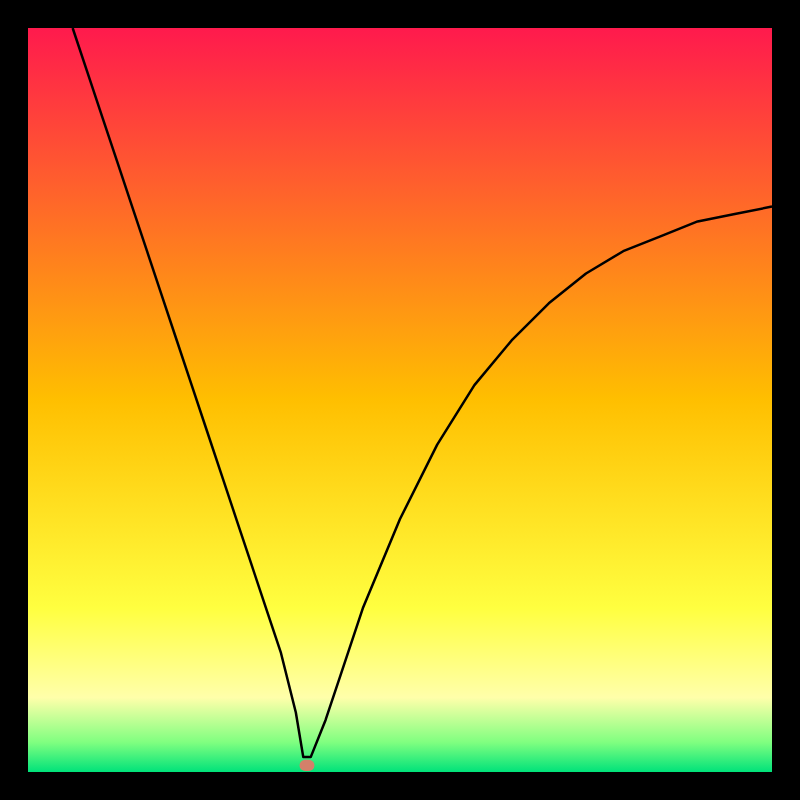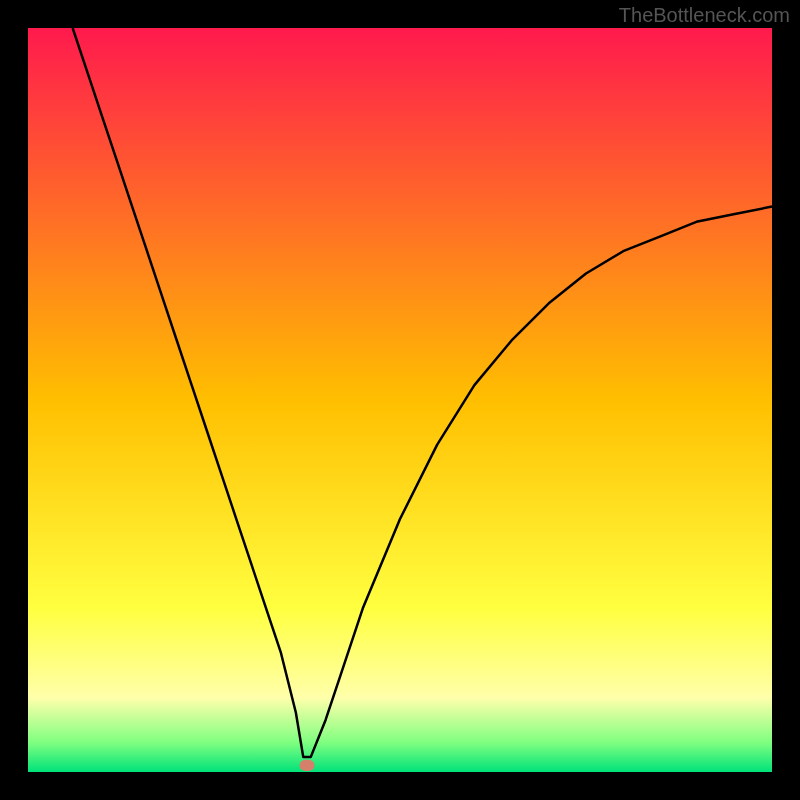--- a/index.html
+++ b/index.html
@@ -39,14 +39,13 @@
           <stop offset="90%" stop-color="#ffffaa"></stop>
           <stop offset="96%" stop-color="#80ff80"></stop>
           <stop offset="100%" stop-color="#00e27a"></stop>
         </linearGradient>
       </defs>
       <rect x="0" y="0" width="800" height="800" fill="#000"></rect>
       <rect x="28" y="28" width="744" height="744" fill="url(#bg-grad)"></rect>
       <path d="M72.64 28.00 L87.52 72.64 L102.40 117.28 L117.28 161.92 L132.16 206.56 L147.04 251.20 L161.92 295.84 L176.80 340.48 L191.68 385.12 L206.56 429.76 L221.44 474.40 L236.32 519.04 L251.20 563.68 L266.08 608.32 L280.96 652.96 L295.84 712.48 L303.28 757.12 L310.72 757.12 L325.60 719.92 L340.48 675.28 L362.80 608.32 L400.00 519.04 L437.20 444.64 L474.40 385.12 L511.60 340.48 L548.80 303.28 L586.00 273.52 L623.20 251.20 L660.40 236.32 L697.60 221.44 L734.80 214.00 L772.00 206.56" fill="none" stroke="#000" stroke-width="2.5" stroke-linejoin="round"></path>
       <rect x="299.56" y="759.84" width="14.88" height="11.16" rx="5.58" ry="5.58" fill="#d4806a"></rect>
     </svg>
-  <div class="watermark">TheBottleneck.com</div>
 </div>
 
 </body></html>

